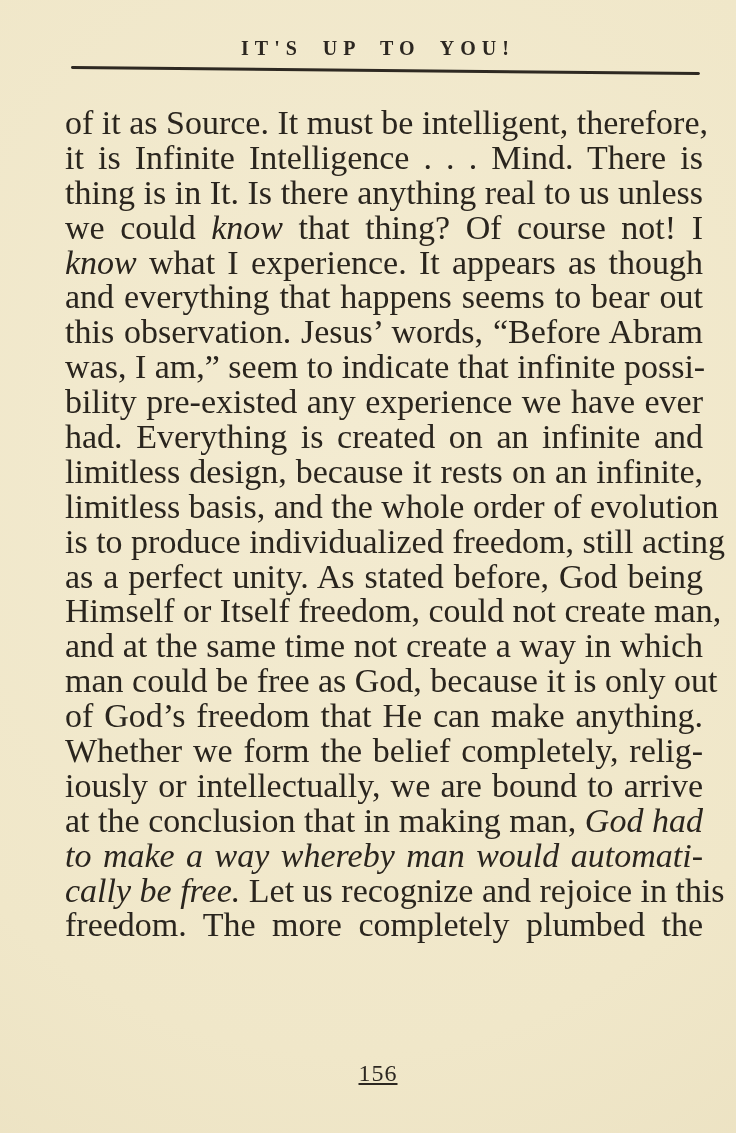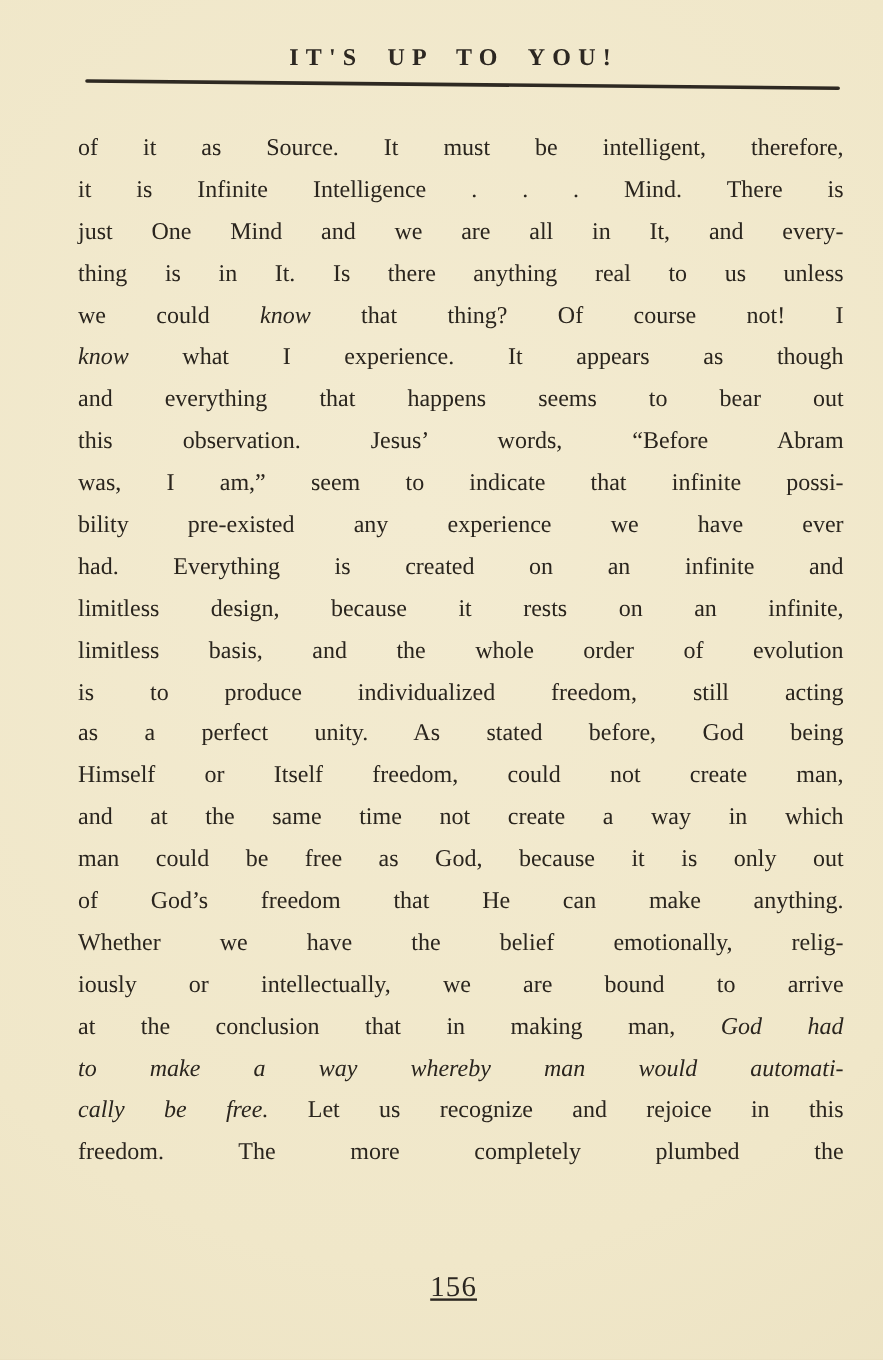--- a/index.html
+++ b/index.html
@@ -43,21 +43,21 @@
     background: #2e2922;
     border-radius: 2px;
     transform: rotate(0.55deg);
     transform-origin: left center;
   }
   .body-text {
     position: absolute;
     top: 106px;
     left: 65px;
     width: 638px;
-    font-size: 20px;
+    font-size: 34px;
     color: #2a251e;
   }
   .line {
     height: 34.9px;
     line-height: 34.9px;
     text-align: justify;
     text-align-last: justify;
     white-space: nowrap;
   }
   .em {
@@ -77,38 +77,37 @@
 </style>
 </head>
 <body>
 
 <div class="page">
   <div class="running-head">IT'S UP TO YOU!</div>
   <div class="head-rule"></div>
   <div class="body-text">
       <div class="line"><span>of it as Source.  It must be intelligent, therefore,</span></div>
       <div class="line"><span>it is Infinite Intelligence . . . Mind.  There is</span></div>
-      <div class="line"><span>just One Mind and we are all in It, and every-</span></div>
       <div class="line"><span>thing is in It.  Is there anything real to us unless</span></div>
       <div class="line"><span>we could </span><span class="em">know</span><span> that thing?  Of course not!  I</span></div>
       <div class="line"><span class="em">know</span><span> what I experience.  It appears as though</span></div>
       <div class="line"><span>and everything that happens seems to bear out</span></div>
       <div class="line"><span>this observation.  Jesus’ words, “Before Abram</span></div>
       <div class="line"><span>was, I am,” seem to indicate that infinite possi-</span></div>
       <div class="line"><span>bility pre-existed any experience we have ever</span></div>
       <div class="line"><span>had.  Everything is created on an infinite and</span></div>
       <div class="line"><span>limitless design, because it rests on an infinite,</span></div>
       <div class="line"><span>limitless basis, and the whole order of evolution</span></div>
       <div class="line"><span>is to produce individualized freedom, still acting</span></div>
       <div class="line"><span>as a perfect unity.  As stated before, God being</span></div>
       <div class="line"><span>Himself or Itself freedom, could not create man,</span></div>
       <div class="line"><span>and at the same time not create a way in which</span></div>
       <div class="line"><span>man could be free as God, because it is only out</span></div>
       <div class="line"><span>of God’s freedom that He can make anything.</span></div>
-      <div class="line"><span>Whether we have the belief emotionally, relig-</span></div>
+      <div class="line"><span>Whether we form the belief completely, relig-</span></div>
       <div class="line"><span>iously or intellectually, we are bound to arrive</span></div>
       <div class="line"><span>at the conclusion that in making man, </span><span class="em">God had</span></div>
       <div class="line"><span class="em">to make a way whereby man would automati-</span></div>
       <div class="line"><span class="em">cally be free.</span><span>  Let us recognize and rejoice in this</span></div>
       <div class="line"><span>freedom.  The more completely plumbed the</span></div>
     </div>
   <div class="page-number">156</div>
 </div>
 
 </body></html>

